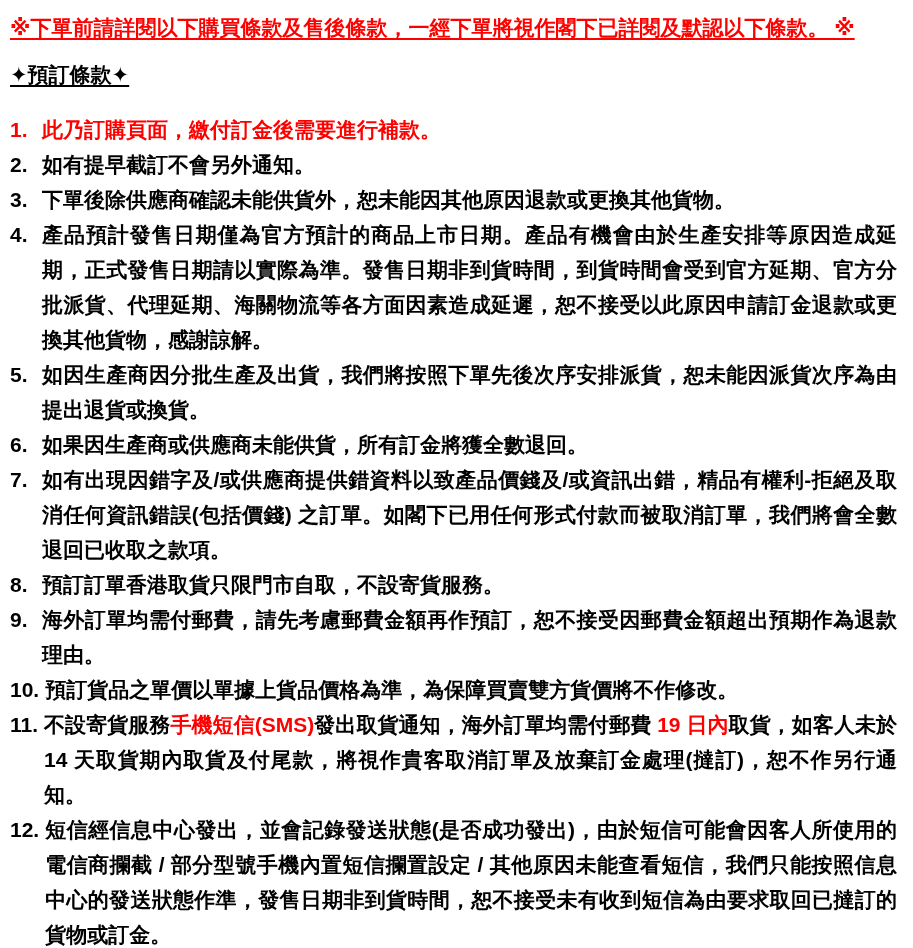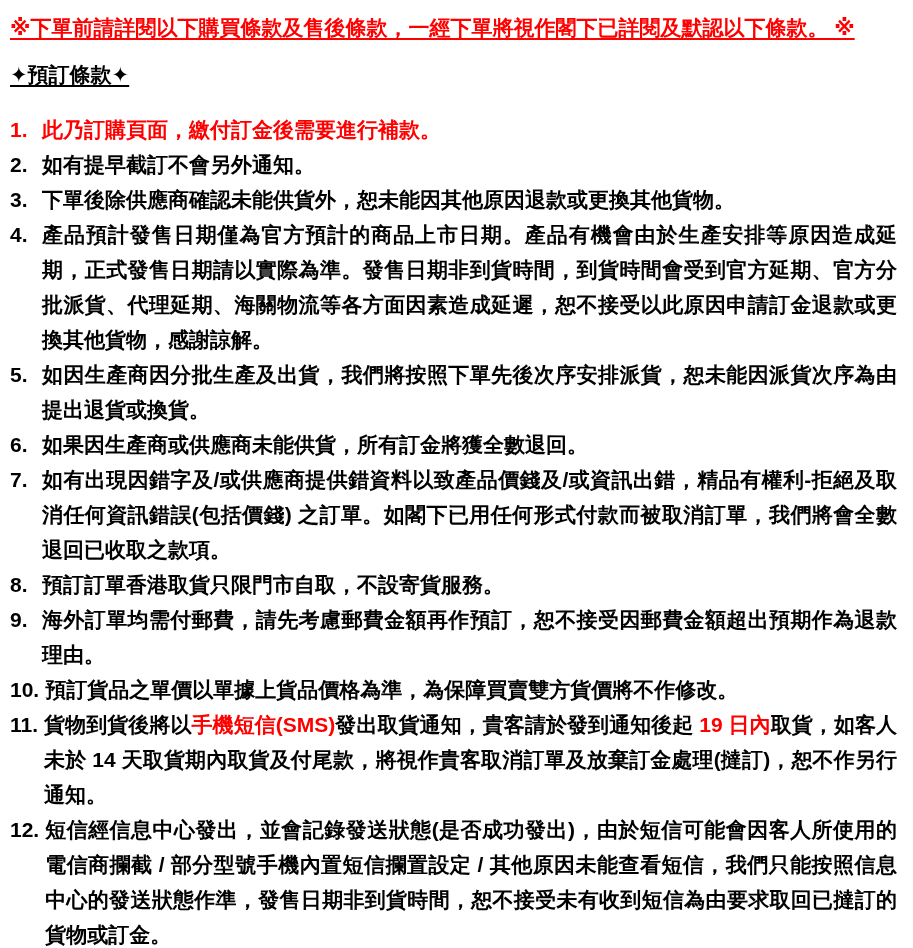--- a/index.html
+++ b/index.html
@@ -106,20 +106,20 @@
       <li class="term">
         <span class="num">9.</span>
         <div class="txt"><span>海外訂單均需付郵費，請先考慮郵費金額再作預訂，恕不接受因郵費金額超出預期作為退款理由。</span></div>
       </li>
       <li class="term">
         <span class="num">10.</span>
         <div class="txt"><span>預訂貨品之單價以單據上貨品價格為準，為保障買賣雙方貨價將不作修改。</span></div>
       </li>
       <li class="term">
         <span class="num">11.</span>
-        <div class="txt"><span>貨物到貨後將以</span><span class="red-u">手機短信(SMS)</span><span>發出取貨通知，貴客請於發到通知後起 </span><span class="red-u">19 日內</span><span>取貨，如客人未於 14 天取貨期內取貨及付尾款，將視作貴客取消訂單及放棄訂金處理(撻訂)，恕不作另行通知。</span></div>
+        <div class="txt"><span>不設寄貨服務</span><span class="red-u">手機短信(SMS)</span><span>發出取貨通知，海外訂單均需付郵費 </span><span class="red-u">19 日內</span><span>取貨，如客人未於 14 天取貨期內取貨及付尾款，將視作貴客取消訂單及放棄訂金處理(撻訂)，恕不作另行通知。</span></div>
       </li>
       <li class="term">
         <span class="num">12.</span>
         <div class="txt"><span>短信經信息中心發出，並會記錄發送狀態(是否成功發出)，由於短信可能會因客人所使用的電信商攔截 / 部分型號手機內置短信攔置設定 / 其他原因未能查看短信，我們只能按照信息中心的發送狀態作準，發售日期非到貨時間，恕不接受未有收到短信為由要求取回已撻訂的貨物或訂金。</span></div>
       </li>
     </ol>
 </div>
 
 </body></html>

